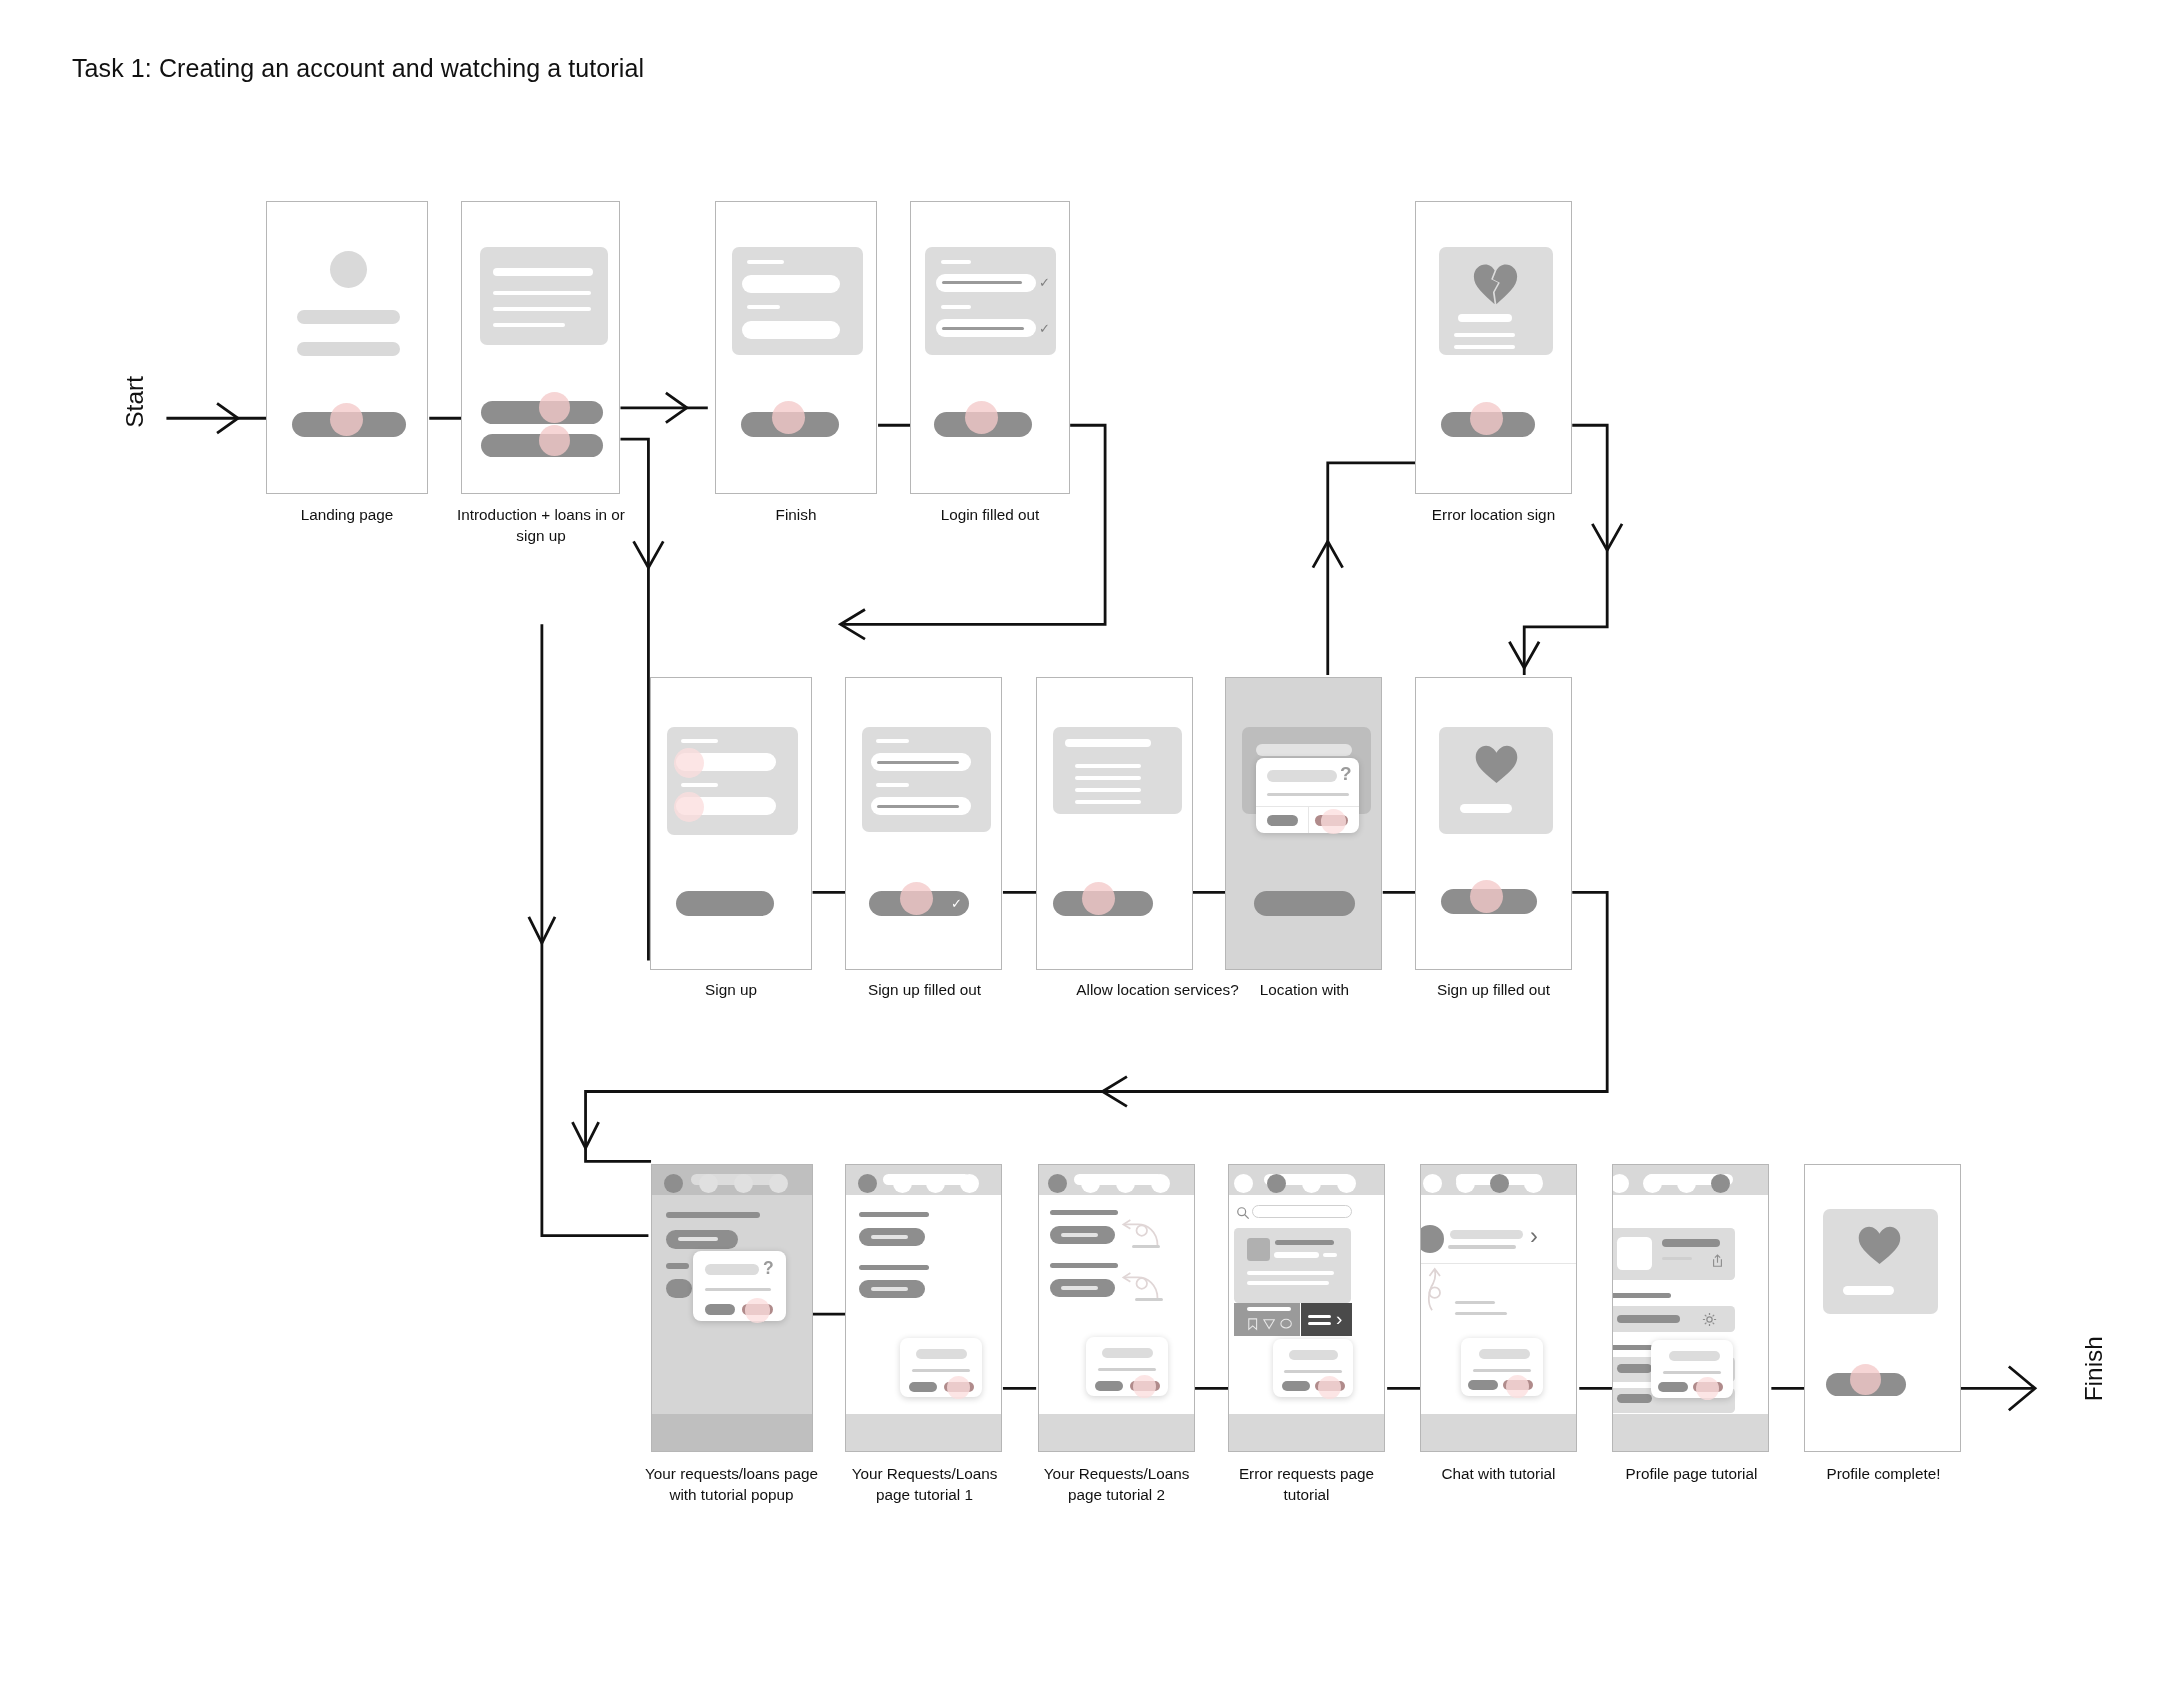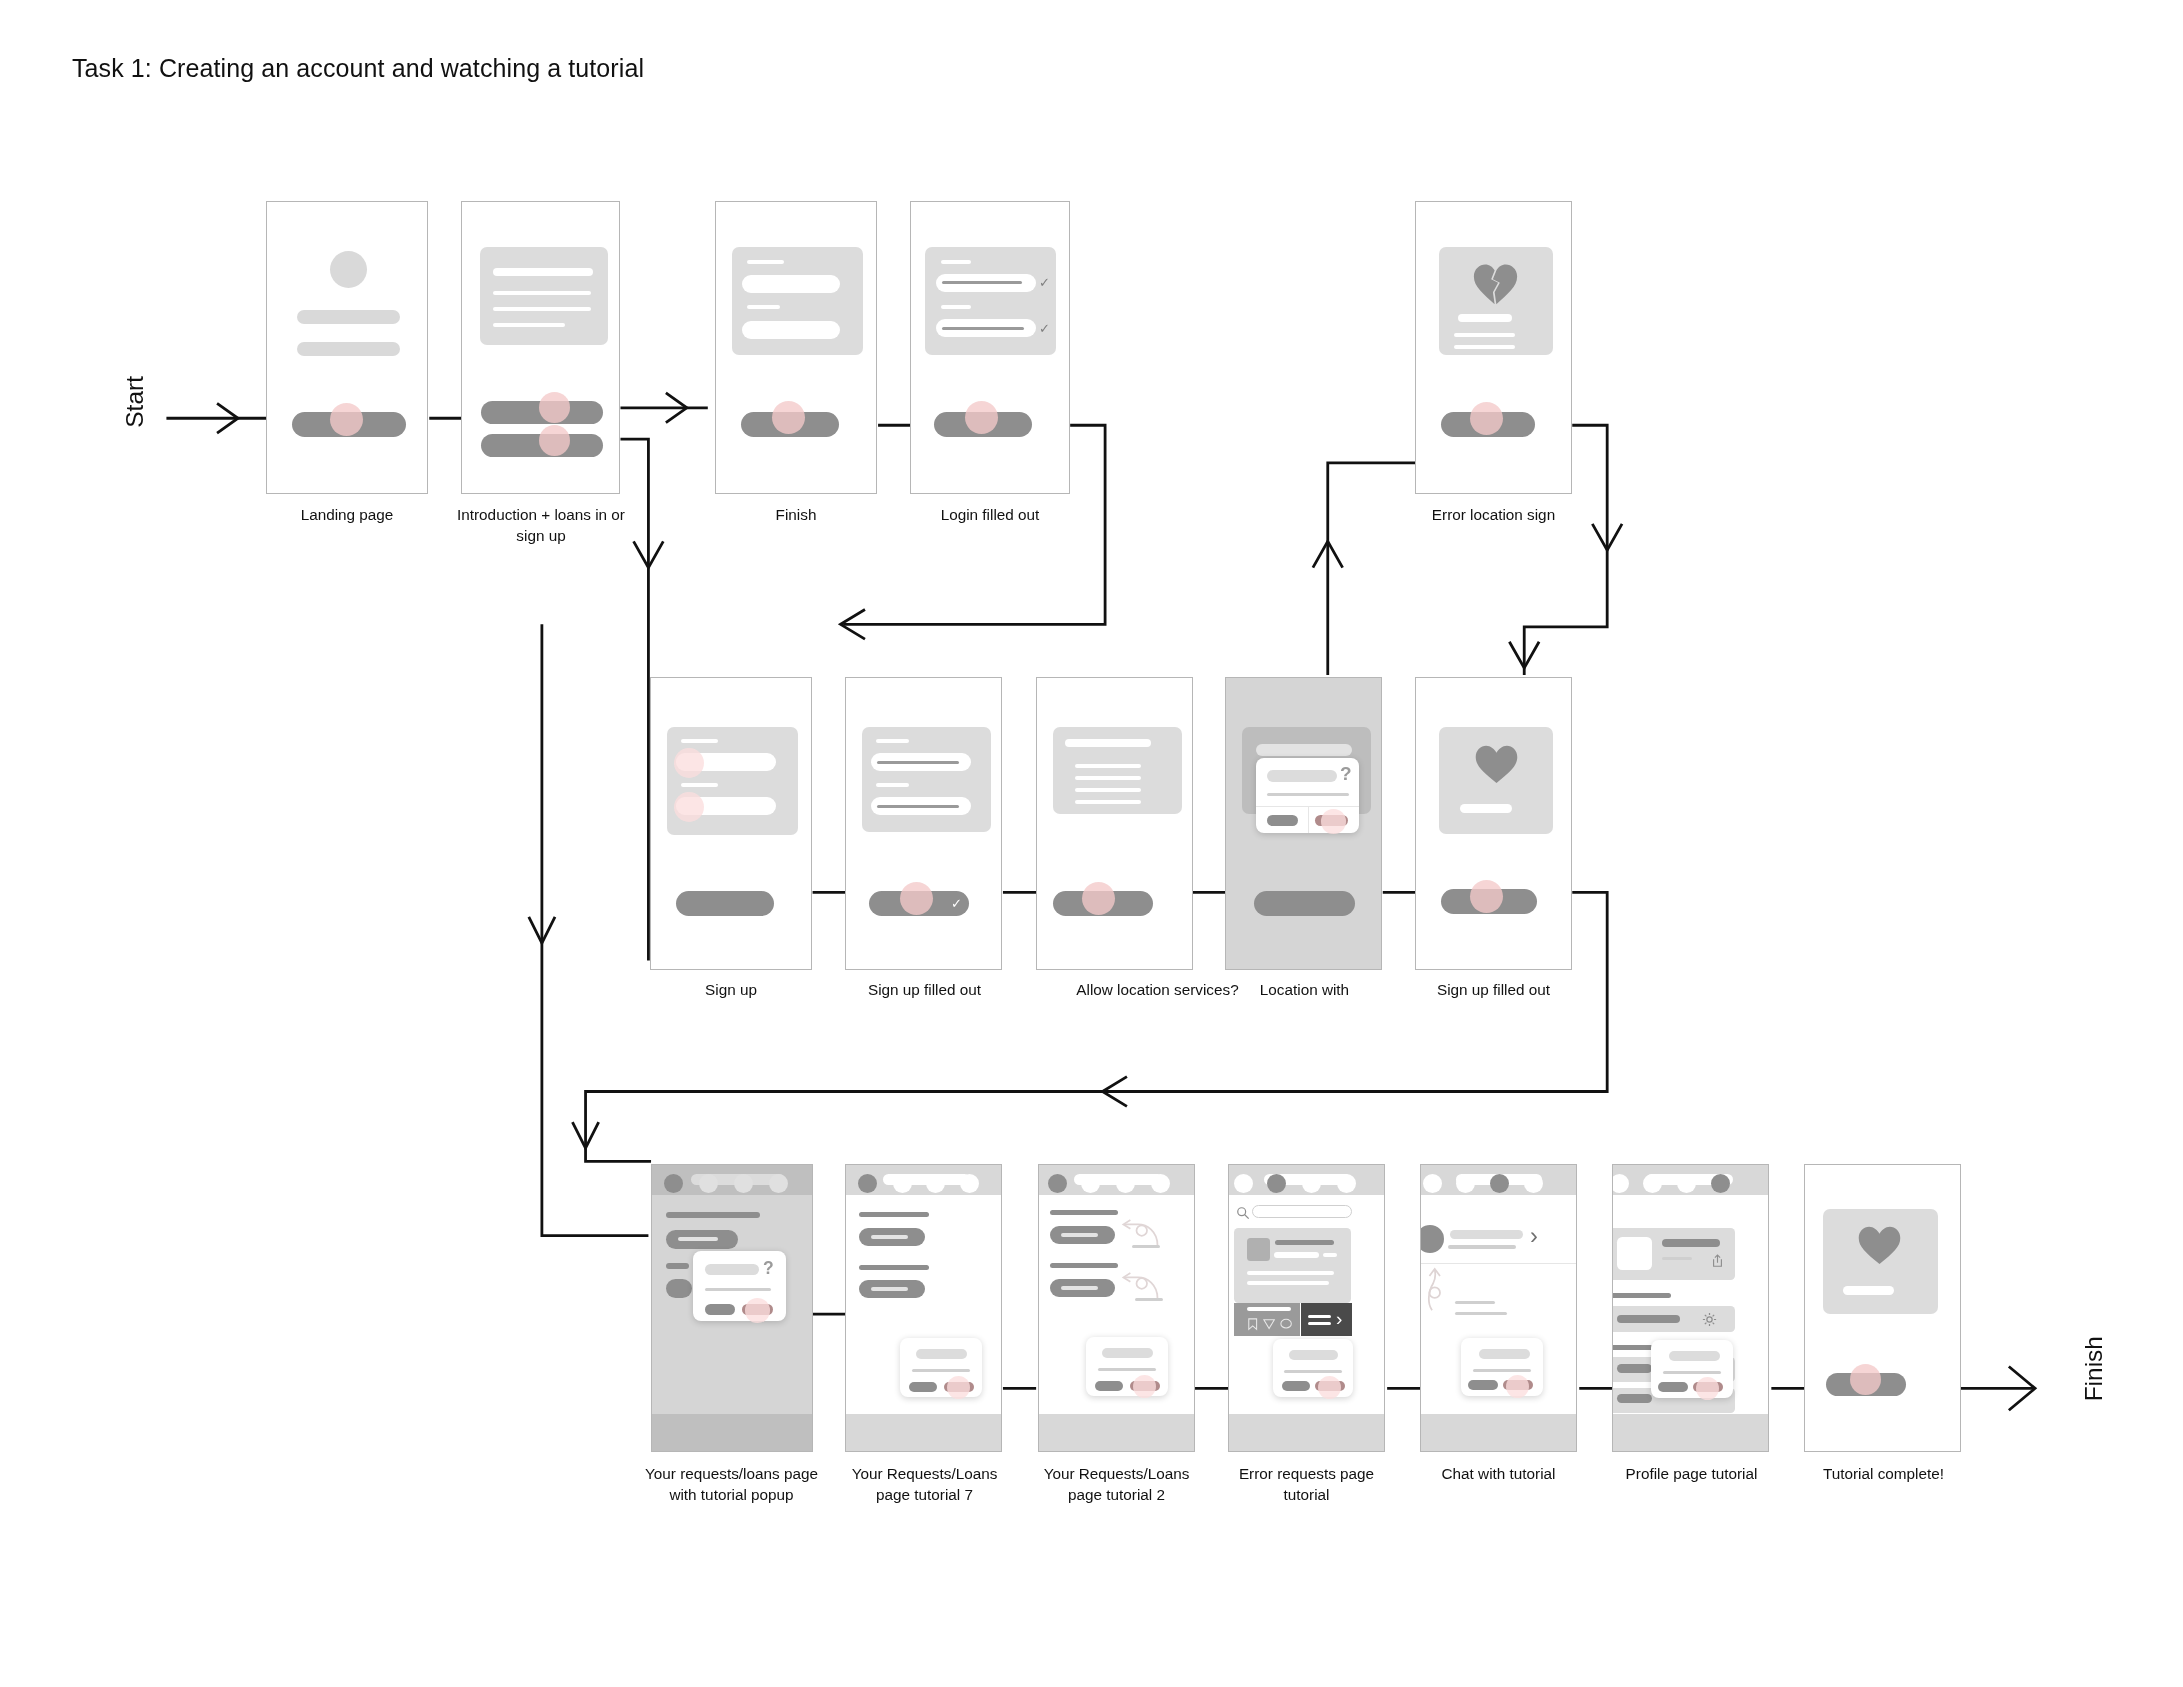--- a/index.html
+++ b/index.html
@@ -288,21 +288,21 @@
     <div class="bar mid" style="left:8.7px;top:44px;width:28px;height:9.6px;"></div>
     <div class="bar" style="left:44px;top:44px;width:30px;height:9.6px;background:#b08b8b;"></div>
     <div class="tap soft" style="left:47px;top:38px;width:23px;height:23px;"></div>
   </div>
   <div class="navbar"></div>
   <div class="navdot on" style="left:12.2px;"></div>
   <div class="navdot" style="left:47px;"></div>
   <div class="navdot" style="left:80px;"></div>
   <div class="navdot" style="left:114px;"></div>
 </div>
-<div class="caption" style="left:837px;top:1464px;width:175px;">Your Requests/Loans page tutorial 7</div>
+<div class="caption" style="left:837px;top:1464px;width:175px;">Your Requests/Loans page tutorial 1</div>
 
 <div class="screen" style="left:1038px;top:1164px;width:157px;height:288px;">
   <div class="topbar"></div>
   <div class="bar white" style="left:35px;top:8.7px;width:89px;height:11.4px;"></div>
   <div class="bar mid" style="left:10.5px;top:45px;width:68px;height:5.2px;"></div>
   <div class="cta" style="left:10.5px;top:61px;width:65px;height:18.3px;"></div>
   <div class="bar light" style="left:22px;top:68px;width:37px;height:4.4px;"></div>
   <svg class="sw" style="left:80px;top:54px;" width="42" height="30" viewBox="0 0 48 34">
     <path d="M44,30 C44,14 32,6 22,6 L6,6" fill="none" stroke="#e0d6d6" stroke-width="2"></path>
     <path d="M13,1 L5,6 L13,11" fill="none" stroke="#e0d6d6" stroke-width="2"></path>
@@ -451,14 +451,14 @@
 
 <div class="screen" style="left:1804px;top:1164px;width:157px;height:288px;">
   <div class="blk" style="left:17.5px;top:44px;width:115px;height:105px;"></div>
   <svg class="sw" style="left:52px;top:59px;" width="45" height="42" viewBox="0 0 52 48">
     <path d="M26,46 C10,33 2,26 2,16 C2,8 8,3 14,3 C19,3 24,7 26,11 C28,7 33,3 38,3 C44,3 50,8 50,16 C50,26 42,33 26,46 Z" fill="#8e8e8e"></path>
   </svg>
   <div class="line" style="left:38px;top:121px;width:51px;height:8.7px;"></div>
   <div class="cta" style="left:21px;top:208px;width:80px;height:23px;"></div>
   <div class="tap" style="left:45px;top:199px;width:31px;height:31px;"></div>
 </div>
-<div class="caption" style="left:1796px;top:1464px;width:175px;">Tutorial complete!</div>
+<div class="caption" style="left:1796px;top:1464px;width:175px;">Profile complete!</div>
 
 
 </body></html>

